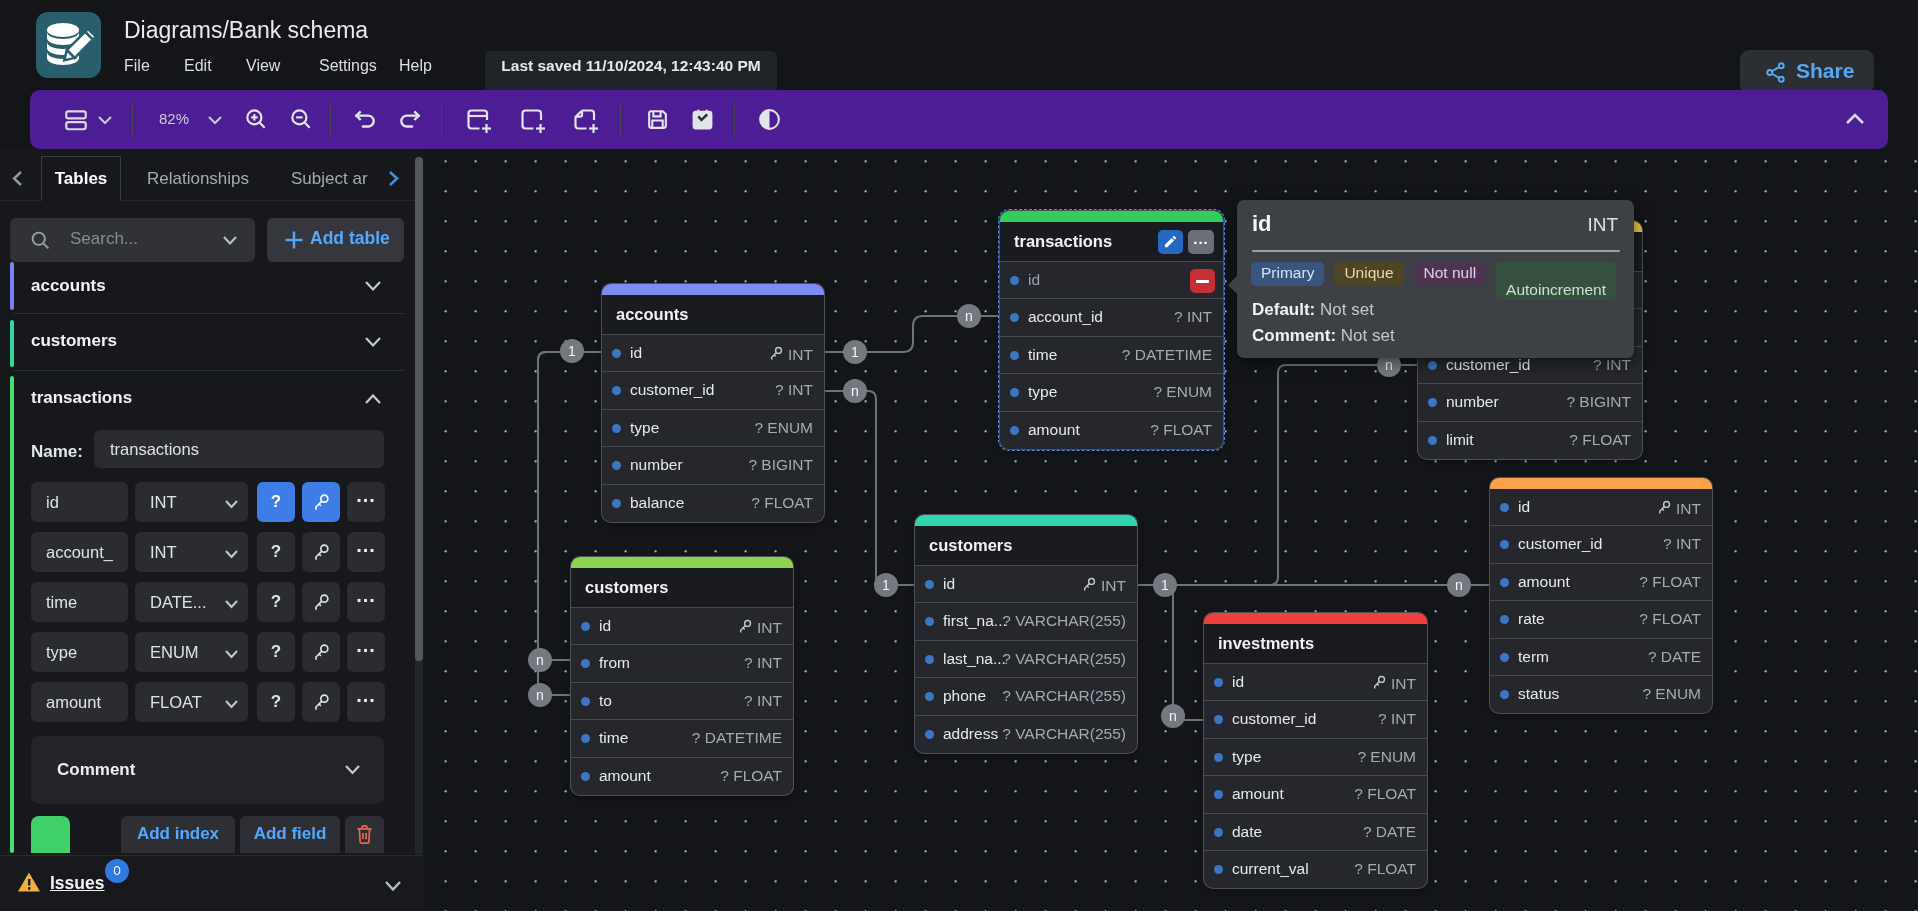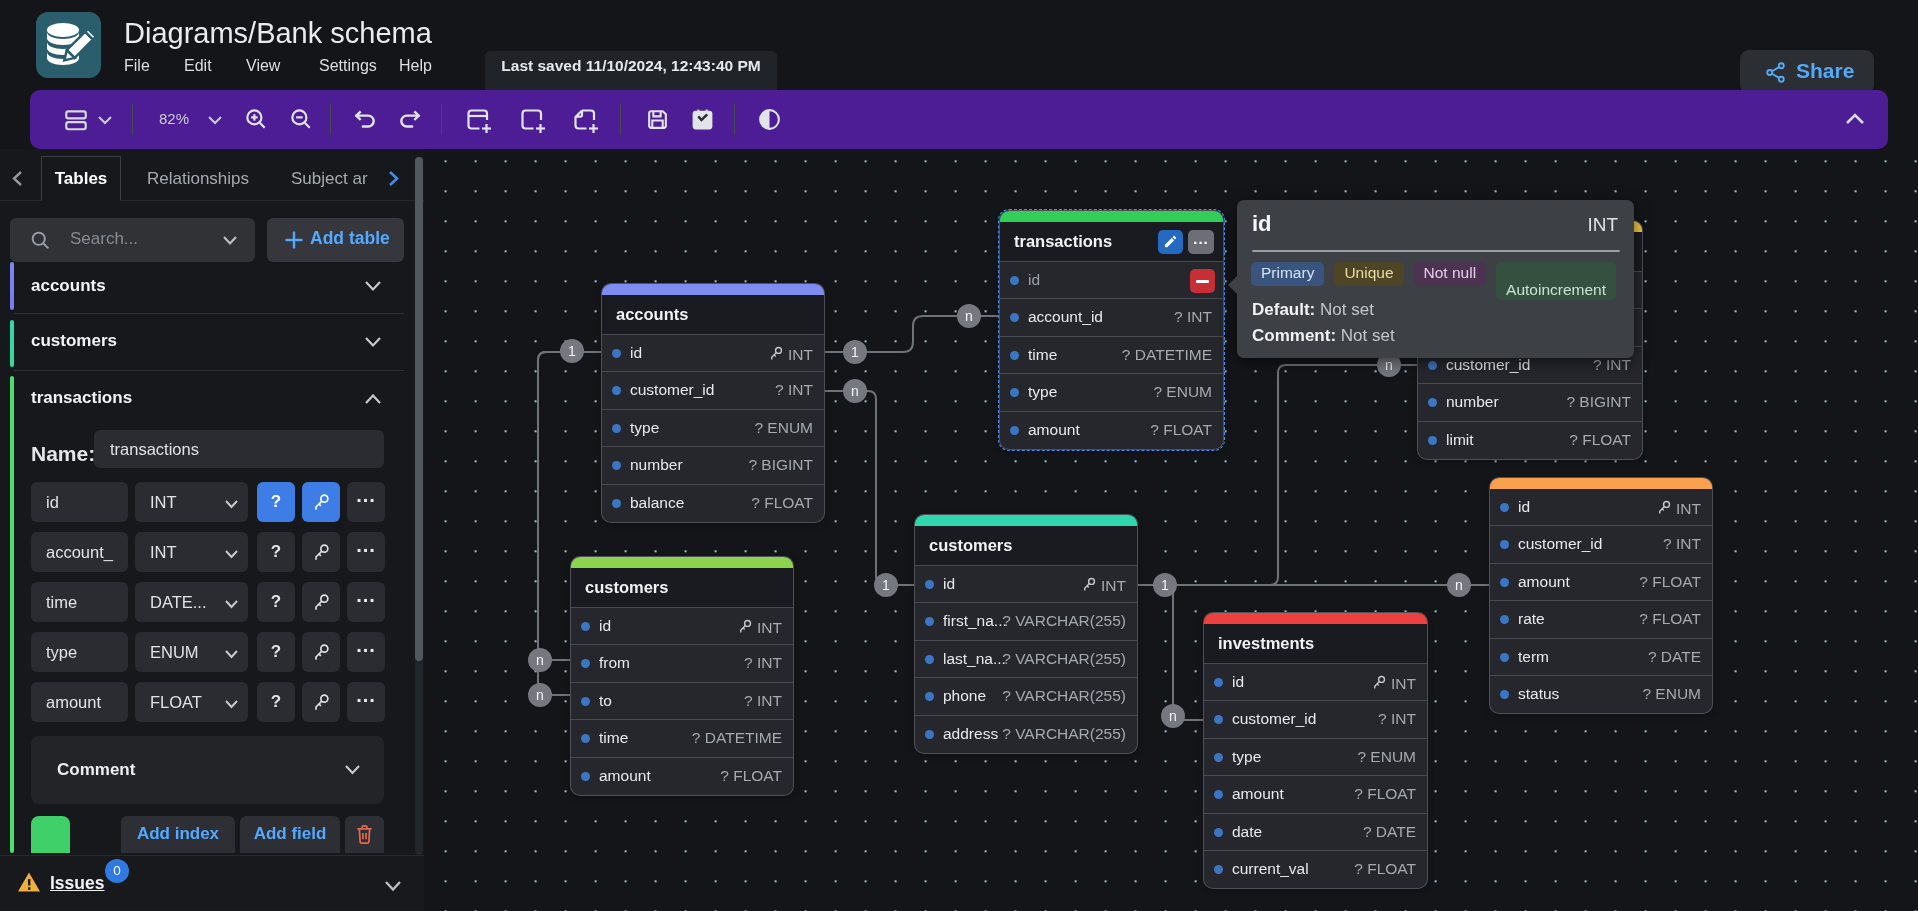--- a/index.html
+++ b/index.html
@@ -2,21 +2,21 @@
 <html><head>
 <meta charset="utf-8">
 <style>
   * { margin:0; padding:0; box-sizing:border-box; }
   html,body { width:1918px; height:911px; overflow:hidden; background:#141518; font-family:"Liberation Sans", sans-serif; }
   .abs { position:absolute; }
   #app { position:relative; width:1918px; height:911px; background:#141518; }
 
   
   #logo { left:36px; top:12px; width:65px; height:66px; border-radius:12px; background:#2b5e6d; }
-  #title { left:124px; top:17px; font-size:29px; color:#e9ebee; }
+  #title { left:124px; top:17px; font-size:23px; color:#e9ebee; }
   .menuitem { top:57px; font-size:16px; color:#dcdfe3; }
   #lastsaved { left:485px; top:51px; width:292px; height:46px; background:#202328; border-radius:5px; color:#e6e9ec; font-size:15.5px; font-weight:bold; line-height:29px; text-align:center; }
   #sharebtn { left:1740px; top:21px; width:134px; height:44px; background:#2b2e33; border-radius:9px; color:#55a9f5; font-size:21px; font-weight:bold;margin-top:29px; }
   #sharebtn span { position:absolute; left:56px; top:9px; }
 
   
   #toolbar { left:30px; top:90px; width:1858px; height:59px; background:#4c1d95; border-radius:10px; }
   .tsep { position:absolute; top:14px; width:1px; height:31px; background:#45484e; }
   .ticon { position:absolute; top:8px; }
   #zoomtxt { position:absolute; left:120px; top:20px; width:48px; text-align:center; font-size:15px; color:#cbcfd3; }
@@ -218,21 +218,21 @@
         <path d="M2 2 l7 7.5 7-7.5" fill="none" stroke="#c6cad0" stroke-width="2.2"></path>
       </svg>
     <div class="accsep" style="top:221px;"></div>
 
     <div class="accstripe" style="top:227px;height:477px;background:#47df70;"></div>
     <div class="acctitle" style="top:239px;">transactions</div>
     <svg style="position:absolute;left:364px;top:245px;" width="18" height="12" viewBox="0 0 18 12">
         <path d="M2 10 l7 -7.5 7 7.5" fill="none" stroke="#c6cad0" stroke-width="2.2" transform="translate(0,-1)"></path>
       </svg>
 
-    <div class="fname" style="left:31px;top:293px;font-weight:bold;font-size:21px;">Name:</div>
+    <div class="fname" style="left:31px;top:293px;font-weight:bold;font-size:17px;">Name:</div>
     <div class="inbox" style="left:94px;top:281px;width:290px;height:38px;"></div>
     <div class="intext" style="left:110px;top:291px;">transactions</div>
 
     <div class="inbox" style="left:31px;top:333px;width:97px;height:40px;"></div>
     <div class="intext" style="left:46px;top:344px;">id</div>
     <div class="inbox" style="left:135px;top:333px;width:113px;height:40px;"></div>
     <div class="intext" style="left:150px;top:344px;">INT</div>
     <svg style="position:absolute;left:224px;top:350px;" width="15" height="10" viewBox="0 0 15 10">
         <path d="M2 2 l5.5 6 5.5-6" fill="none" stroke="#c6cad0" stroke-width="2"></path>
       </svg>

